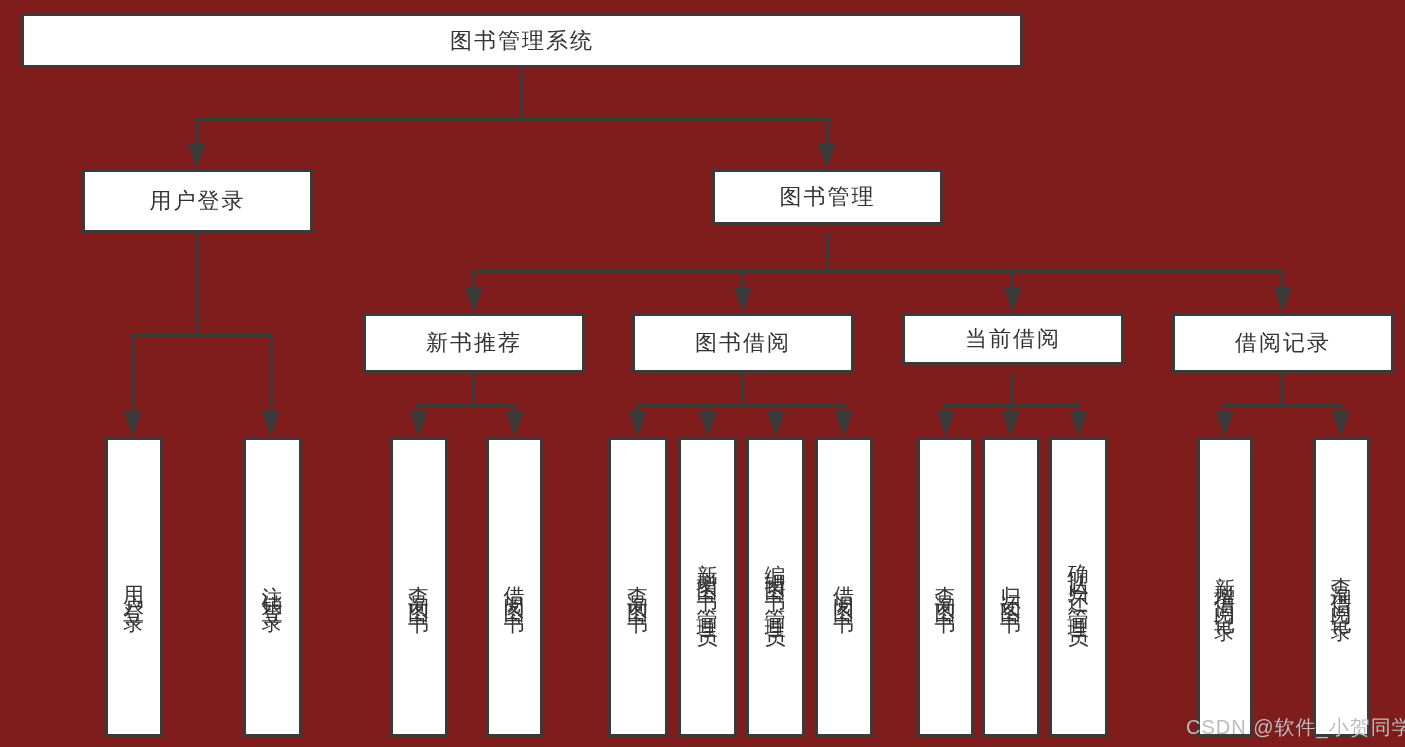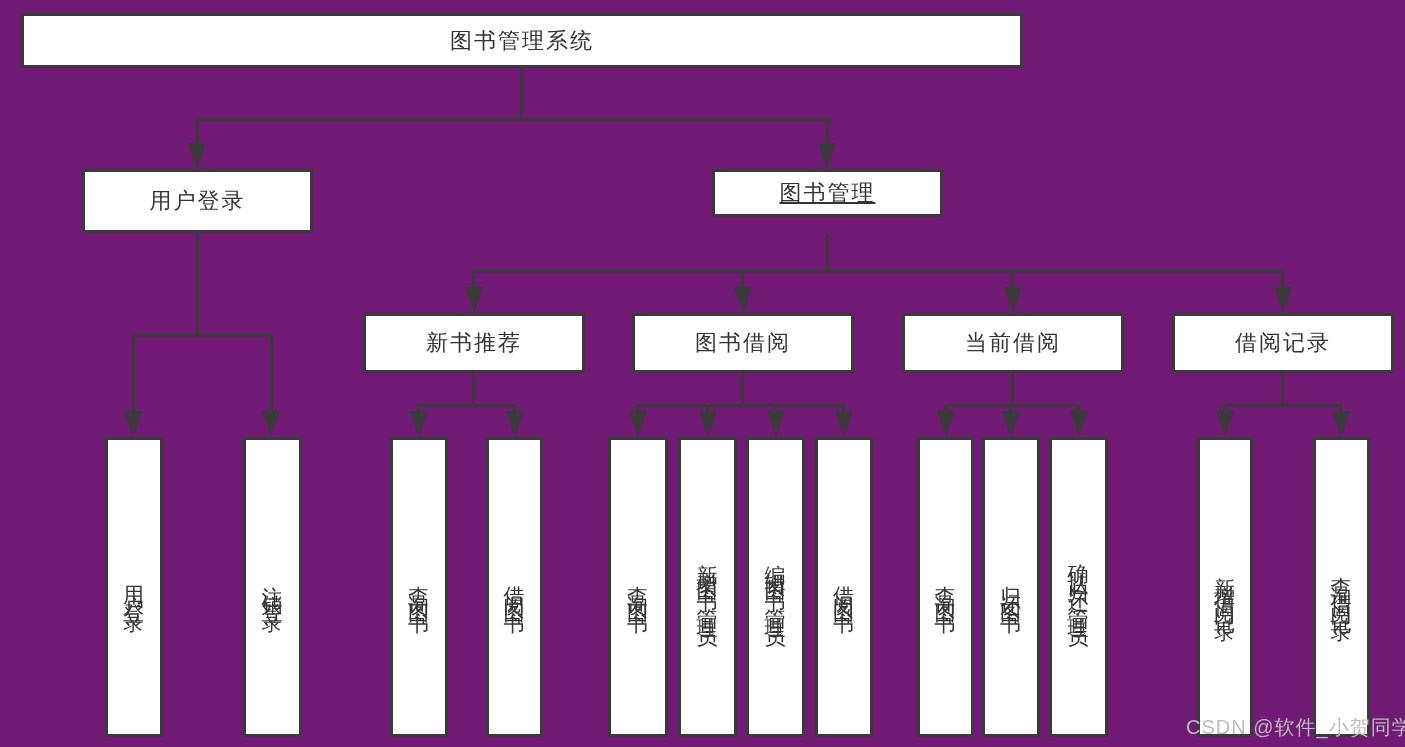--- a/index.html
+++ b/index.html
@@ -1,19 +1,19 @@
 <!DOCTYPE html>
 <html><head>
 <meta charset="utf-8">
 <style>
   html,body{margin:0;padding:0;background:#ffffff;}
   .canvas{
     position:relative;
     width:1405px;height:747px;
-    background:#701a75;
+    background:#7f1d1d;
     font-family:"Liberation Sans","DejaVu Sans",sans-serif;
     overflow:hidden;
   }
   .node{
     position:absolute;
     box-sizing:border-box;
     border:3px solid #3a3a3a;
     background:#ffffff;
     display:flex;
     align-items:center;
@@ -61,21 +61,21 @@
   <div class="vline" style="left:520px;top:68px;height:53px;"></div>
   <div class="hline" style="left:196px;top:118px;width:635px;"></div>
   <div class="vline" style="left:196px;top:118px;height:27px;"></div>
   <div class="arrow" style="left:188px;top:143px;"></div>
   <div class="vline" style="left:826px;top:118px;height:27px;"></div>
   <div class="arrow" style="left:818px;top:143px;"></div>
 
   <div class="node h" style="left:82px;top:169px;width:231px;height:64px;">
     <span>用户登录</span>
   </div>
-  <div class="node h" style="left:712px;top:169px;width:231px;height:48px;text-decoration:underline;">
+  <div class="node h" style="left:712px;top:169px;width:231px;height:56px;">
     <span>图书管理</span>
   </div>
 
   <div class="vline" style="left:196px;top:233px;height:104px;"></div>
   <div class="hline" style="left:132px;top:334px;width:141px;"></div>
   <div class="vline" style="left:132px;top:334px;height:79px;"></div>
   <div class="arrow" style="left:124px;top:411px;"></div>
   <div class="vline" style="left:270px;top:334px;height:79px;"></div>
   <div class="arrow" style="left:262px;top:411px;"></div>
 
@@ -96,21 +96,21 @@
   <div class="arrow" style="left:1004px;top:287px;"></div>
   <div class="vline" style="left:1281px;top:270px;height:18px;"></div>
   <div class="arrow" style="left:1274px;top:287px;"></div>
 
   <div class="node h" style="left:632px;top:313px;width:222px;height:60px;">
     <span>图书借阅</span>
   </div>
   <div class="node h" style="left:363px;top:313px;width:222px;height:60px;">
     <span>新书推荐</span>
   </div>
-  <div class="node h" style="left:902px;top:313px;width:222px;height:60px;">
+  <div class="node h" style="left:902px;top:313px;width:222px;height:52px;">
     <span>当前借阅</span>
   </div>
   <div class="node h" style="left:1172px;top:313px;width:222px;height:60px;">
     <span>借阅记录</span>
   </div>
 
   <div class="vline" style="left:472px;top:373px;height:34px;"></div>
   <div class="hline" style="left:417px;top:404px;width:99px;"></div>
   <div class="vline" style="left:417px;top:404px;height:9px;"></div>
   <div class="arrow" style="left:410px;top:411px;"></div>

